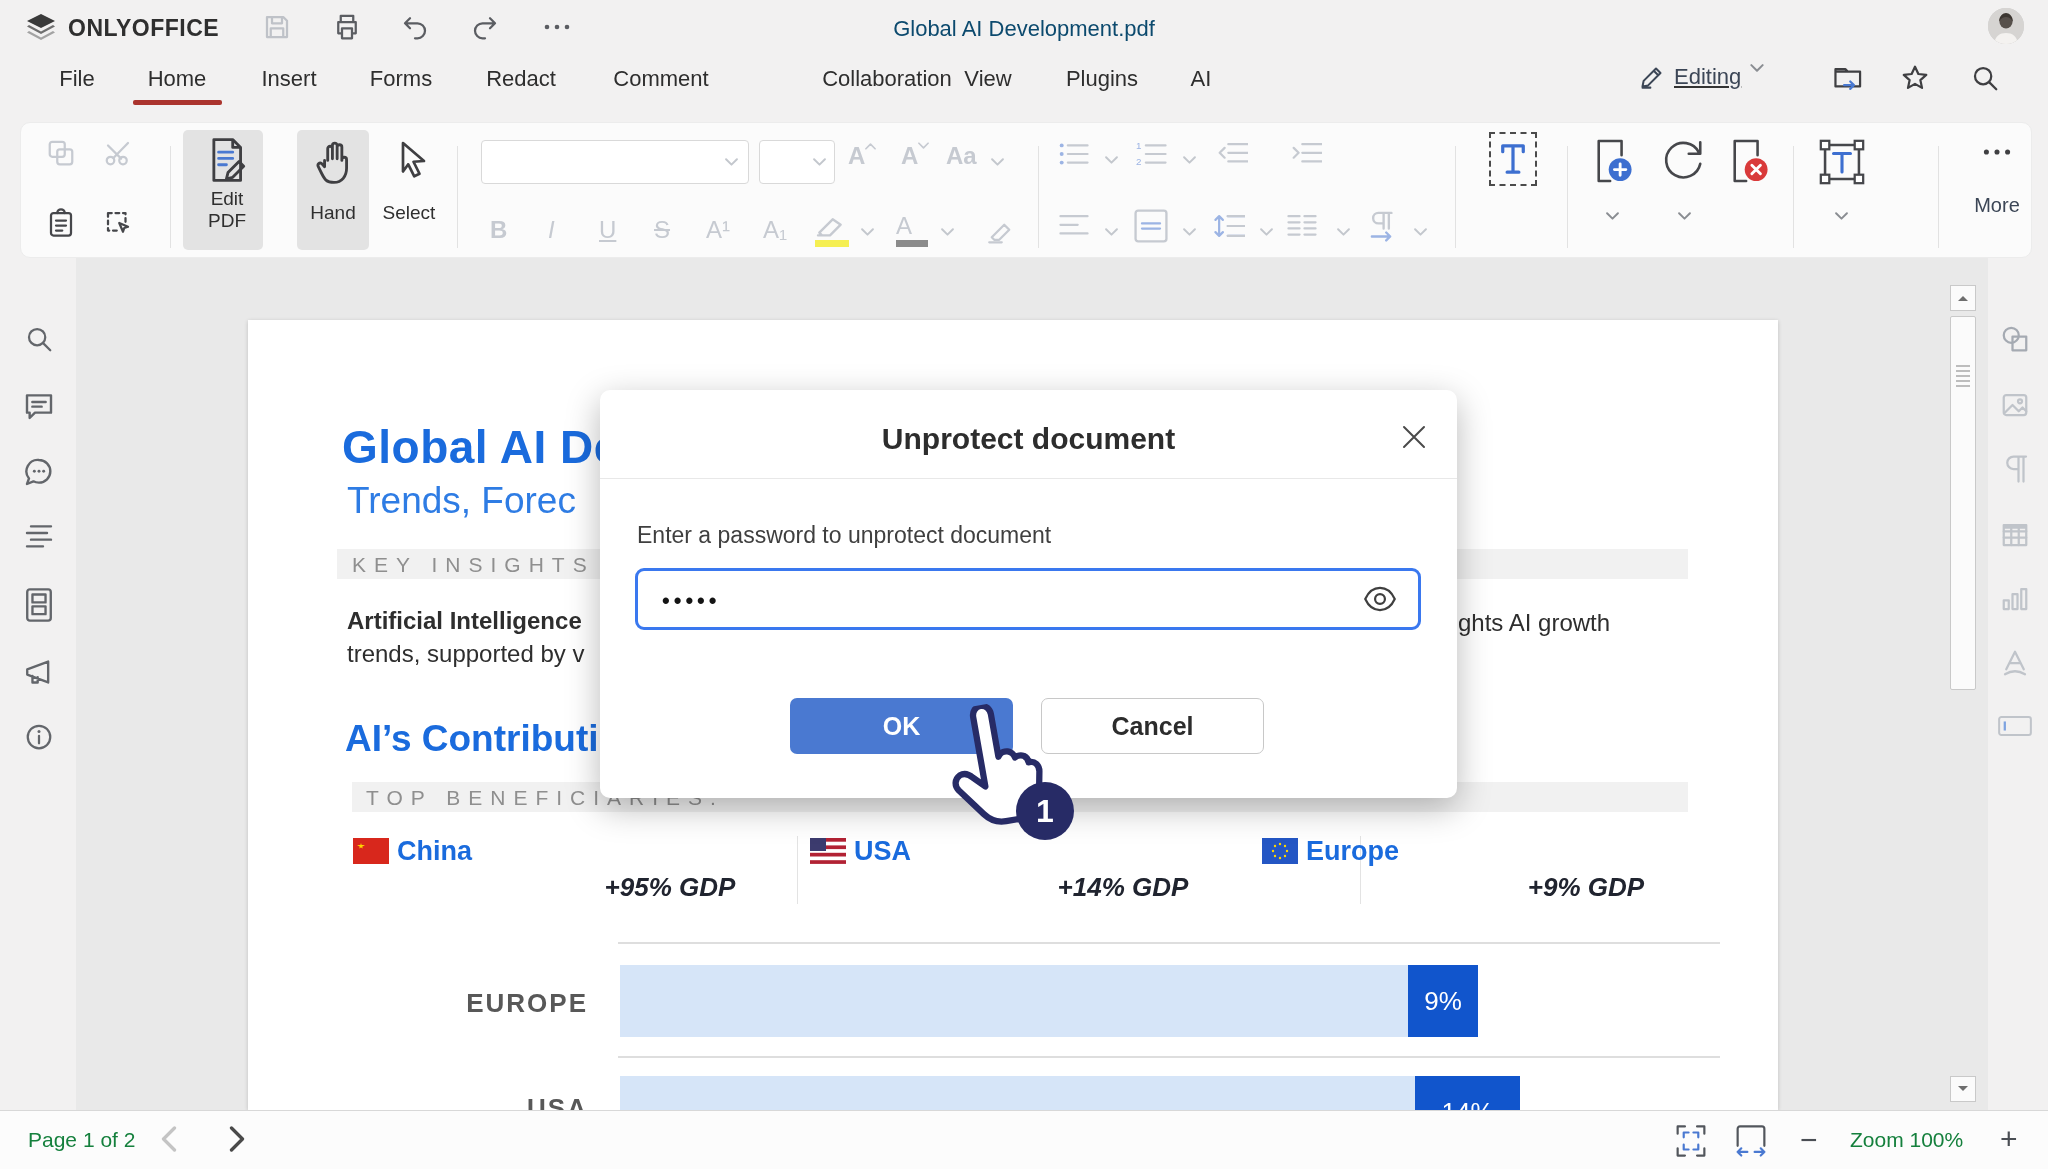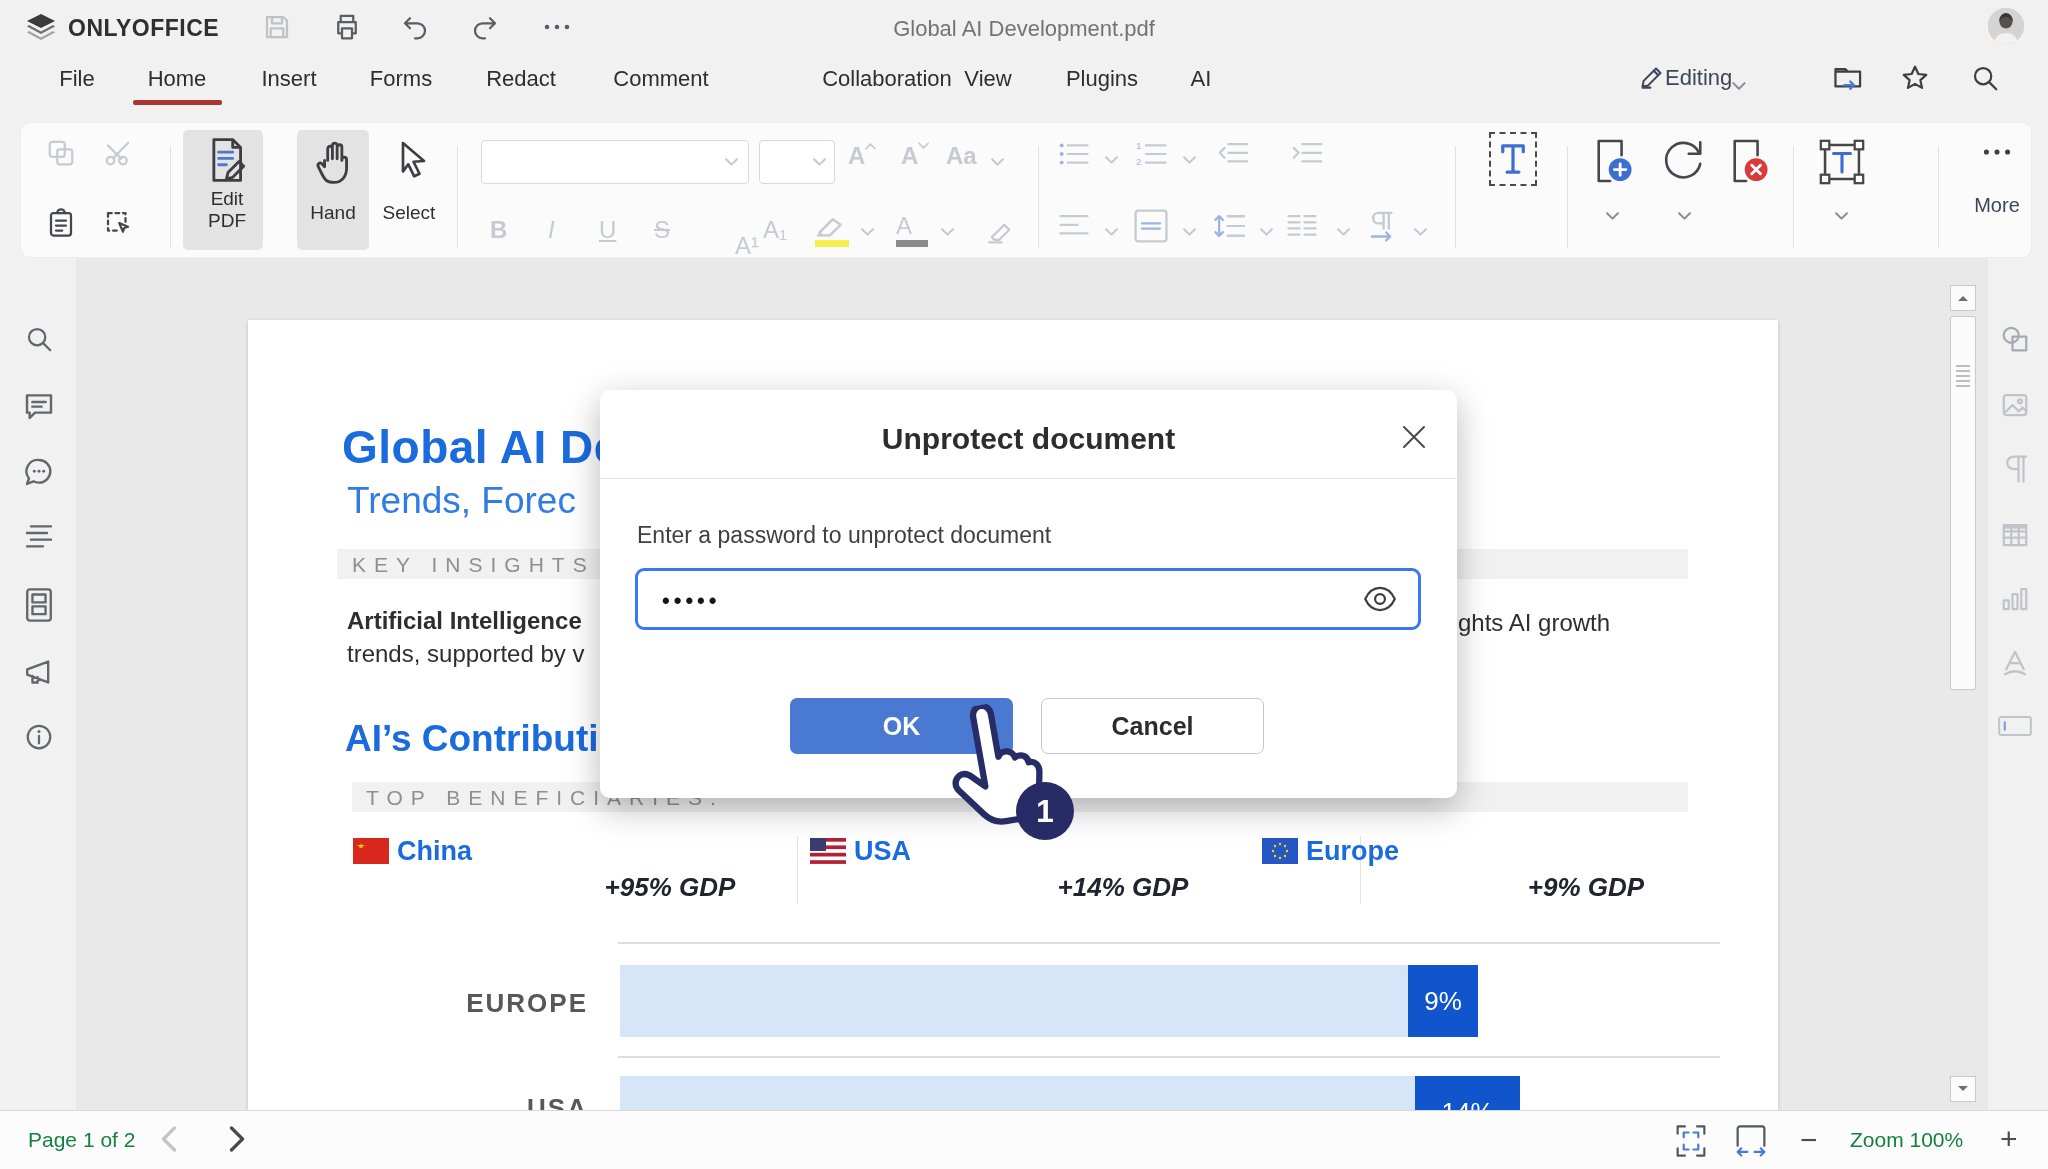--- a/index.html
+++ b/index.html
@@ -4,21 +4,21 @@
 <style>
   html,body{margin:0;padding:0;background:#d5d5d5;}
   #root{position:relative;width:2048px;height:1169px;background:#f2f1f1;overflow:hidden;
         font-family:"Liberation Sans",sans-serif;color:#333;user-select:none;}
   .abs{position:absolute;}
   .ic{stroke:currentColor;fill:none;stroke-width:1.8;stroke-linecap:round;stroke-linejoin:round;}
   .ctr{transform:translateX(-50%);}
 
   
   .logo-text{font-size:23px;font-weight:bold;color:#2f2f2f;letter-spacing:.5px;}
-  .doc-title{font-size:22px;color:#737373;}
+  .doc-title{font-size:22px;color:#0c4a6e;}
   .qicon{color:#5b5d62;}
   .qicon.dis{color:#bfc2c8;}
   .menu-item{font-size:22px;color:#2e2e2e;cursor:pointer;white-space:nowrap;}
   .menu-item.active{font-weight:normal;}
   .underline{height:5px;background:#ab342e;border-radius:2px;}
   .edit-mode{font-size:22px;color:#3c4656;}
   .avatar{width:36px;height:36px;border-radius:50%;background:#cfcfcf;overflow:hidden;}
 
   
   .tb-panel{left:20px;top:122px;width:2012px;height:136px;background:#fbfbfb;
@@ -131,21 +131,21 @@
   <span class="abs menu-item ctr" style="left:289px;top:66px;">Insert</span>
   <span class="abs menu-item ctr" style="left:401px;top:66px;">Forms</span>
   <span class="abs menu-item ctr" style="left:521px;top:66px;">Redact</span>
   <span class="abs menu-item ctr" style="left:661px;top:66px;">Comment</span>
   <span class="abs menu-item ctr" style="left:839px;top:66px;margin-left:48px;">Collaboration</span>
   <span class="abs menu-item ctr" style="left:988px;top:66px;">View</span>
   <span class="abs menu-item ctr" style="left:1102px;top:66px;">Plugins</span>
   <span class="abs menu-item ctr" style="left:1201px;top:66px;">AI</span>
   <div class="abs underline" style="left:133px;top:100px;width:89px;"></div>
 
-  <div class="abs" style="left:1638px;top:64px;display:flex;align-items:flex-end;">
+  <div class="abs" style="left:1638px;top:64px;display:flex;align-items:flex-start;gap:9px;text-decoration:underline;">
     <svg width="27" height="27" viewBox="0 0 24 24" style="color:#3c4656;">
       <path class="ic" d="M4 20l1-5L16 4l4 4L9 19l-5 1z M14 6l4 4 M4 21h7"></path>
     </svg>
     <span class="edit-mode">Editing</span>
     <svg width="14" height="9" viewBox="0 0 12 8" style="color:#8a8d92;">
         <path class="ic" d="M1 1l5 5 5-5"></path>
       </svg>
   </div>
   <svg class="abs" style="left:1833px;top:64px;color:#3f3f42;" width="32" height="30" viewBox="0 0 26 24">
     <path class="ic" d="M2 6V4h8l2 2h10v4 M2 6h20v12H2z"></path>
@@ -229,21 +229,21 @@
     <span>Aa</span>
   </div>
   <svg class="abs chevbox" style="left:991px;top:158px;" width="13" height="9" viewBox="0 0 12 8">
       <path class="ic" d="M1 1l5 5 5-5"></path>
     </svg>
 
   <span class="abs glyph" style="left:490px;top:216px;">B</span>
   <span class="abs glyph" style="left:548px;top:216px;font-style:italic;font-weight:normal;">I</span>
   <span class="abs glyph" style="left:599px;top:216px;font-weight:normal;text-decoration:underline;">U</span>
   <span class="abs glyph" style="left:654px;top:216px;font-weight:normal;text-decoration:line-through;">S</span>
-  <span class="abs glyph" style="left:706px;top:232px;font-weight:normal;margin-left:29px;">A¹</span>
+  <span class="abs glyph" style="left:706px;top:216px;font-weight:normal;">A¹</span>
   <span class="abs glyph" style="left:763px;top:216px;font-weight:normal;">A₁</span>
 
   <div class="abs" style="left:813px;top:214px;width:38px;height:36px;">
     <svg width="34" height="24" viewBox="0 0 24 18" style="color:#c6cad1;">
       <path class="ic" d="M4 14 14 4l6 4-8 8H6z M3 16h8"></path>
     </svg>
     <div class="abs" style="left:2px;top:26px;width:34px;height:7px;background:#f5ef52;"></div>
   </div>
   <svg class="abs chevbox" style="left:861px;top:228px;" width="13" height="9" viewBox="0 0 12 8">
       <path class="ic" d="M1 1l5 5 5-5"></path>

